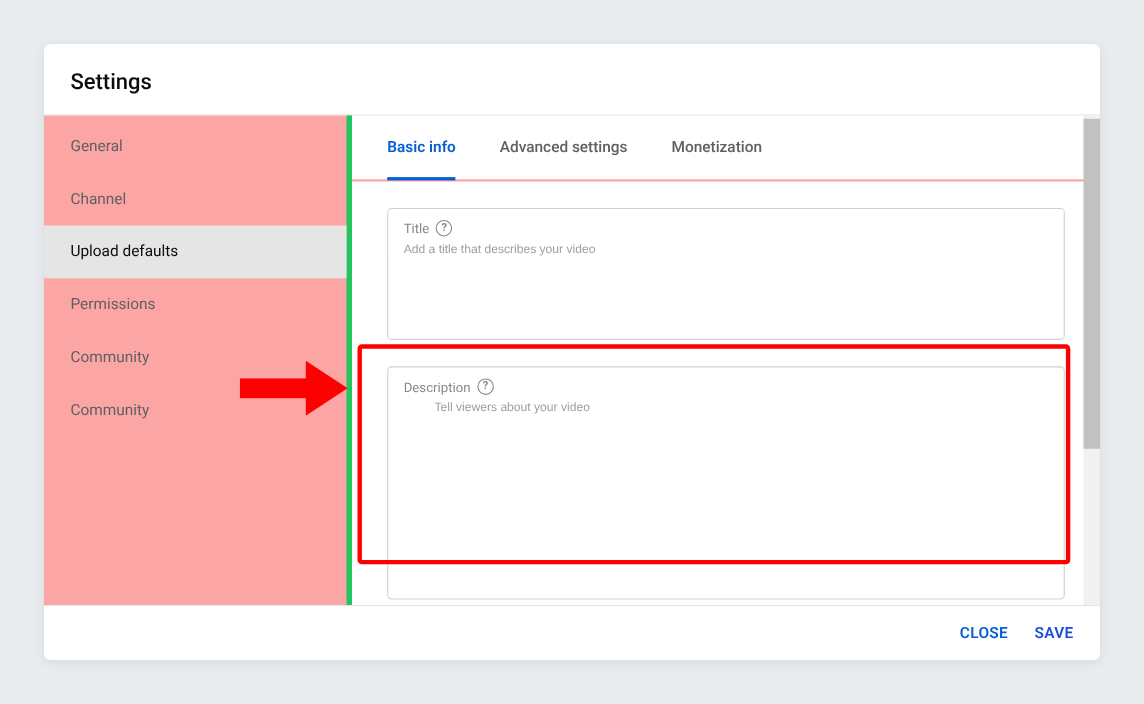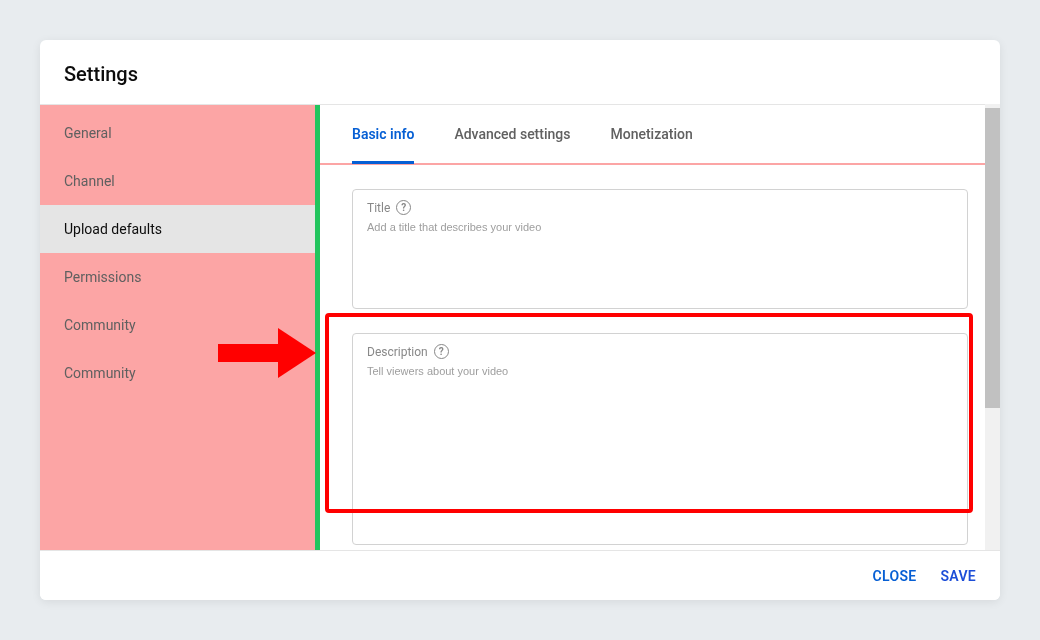--- a/index.html
+++ b/index.html
@@ -141,21 +141,21 @@
       font-family: Liberation Sans, sans-serif;
       resize: none;
       background: transparent;
     }
     .field-input::placeholder {
       color: #9e9e9e;
     }
     .title-field { height: 120px; }
     .title-field .field-input { height: 58px; }
     .description-field { height: 212px; }
-    .description-field .field-input { height: 130px; }
+    .description-field .field-input { height: 130px; margin-left: 28px; }
     .visibility-field {
       width: 270px;
       height: 32px;
       padding: 8px 14px;
       margin-bottom: 0;
     }
     .visibility-field .field-label { margin: 0; }
     .highlight-box {
       position: absolute;
       border: 4px solid #ff0000;

